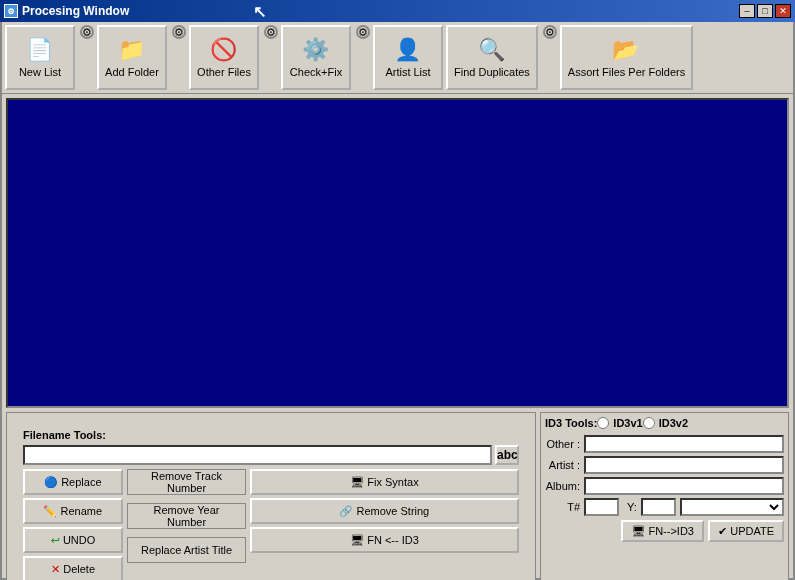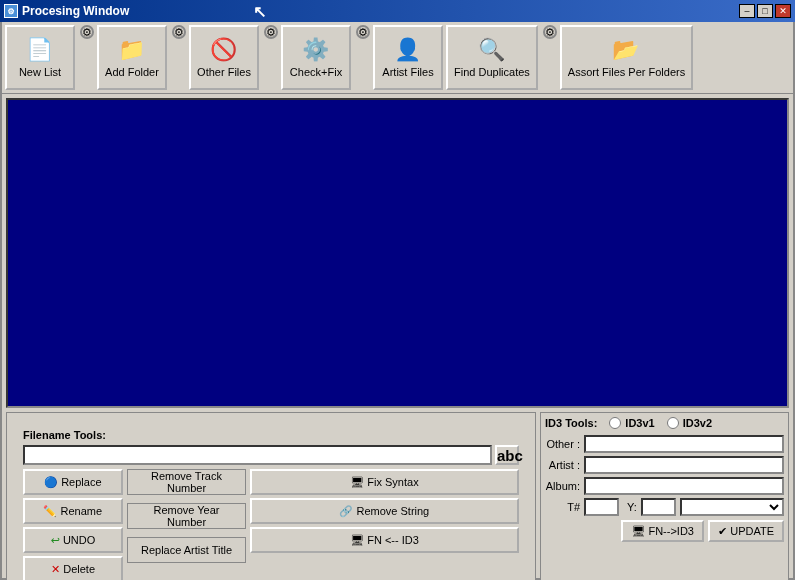--- a/index.html
+++ b/index.html
@@ -98,21 +98,21 @@
       height: 20px;
       border: 2px inset #888;
       background: white;
       font-size: 11px;
     }
     .abc-btn {
       background: #d4d0c8;
       border: 2px outset #fff;
       width: 24px;
       height: 20px;
-      font-size: 15px;
+      font-size: 12px;
       font-weight: bold;
       cursor: pointer;
     }
 
     .tools-grid {
       display: flex;
       gap: 4px;
     }
     .tools-col-left {
       display: flex;
@@ -162,21 +162,21 @@
     
     .id3-tools {
       border: 1px solid #888;
       background: #d4d0c8;
       padding: 4px;
       flex: 1;
     }
     .id3-header {
       display: flex;
       align-items: center;
-      gap: 12px;
+      gap: 0;
       margin-bottom: 6px;
       font-size: 11px;
       font-weight: bold;
     }
     .radio-group { display: flex; gap: 4px; }
     .radio-label { font-size: 11px; }
     .id3-field-row {
       display: flex;
       align-items: center;
       margin-bottom: 3px;
@@ -290,21 +290,21 @@
     <div class="small-settings-circle">⚙</div>
 
     <button class="toolbar-btn">
       <span style="font-size:22px;">⚙️</span>
       <span>Check+Fix</span>
     </button>
     <div class="small-settings-circle">⚙</div>
 
     <button class="toolbar-btn">
       <span style="font-size:22px;">👤</span>
-      <span>Artist Files</span>
+      <span>Artist List</span>
     </button>
 
     <button class="toolbar-btn">
       <span style="font-size:22px;">🔍</span>
       <span>Find Duplicates</span>
     </button>
     <div class="small-settings-circle">⚙</div>
 
     <button class="toolbar-btn">
       <span style="font-size:22px;">📂</span>

